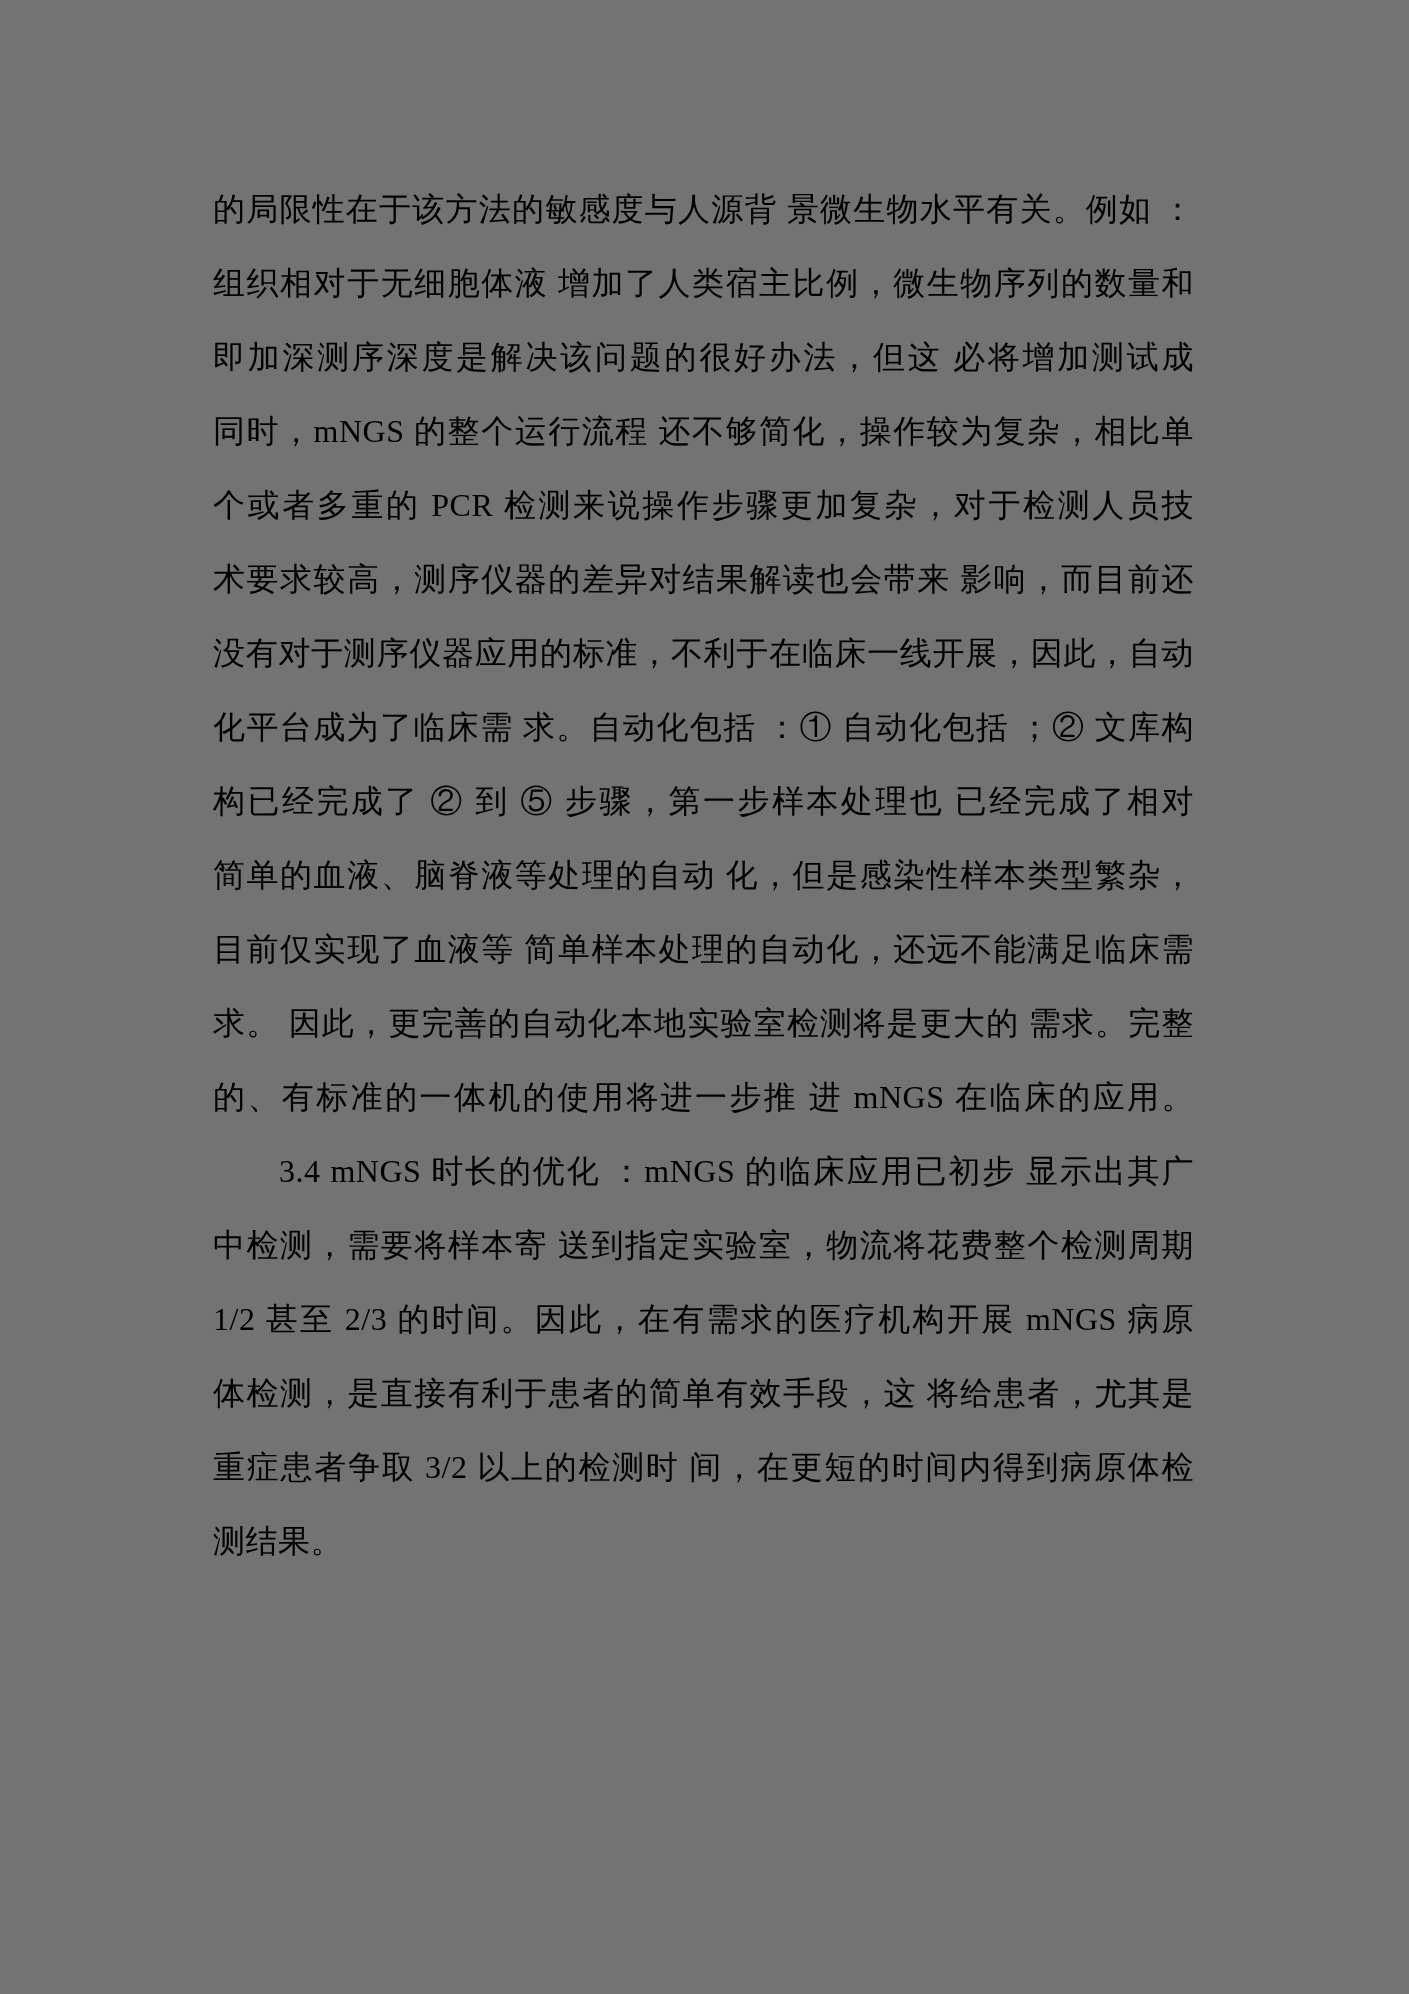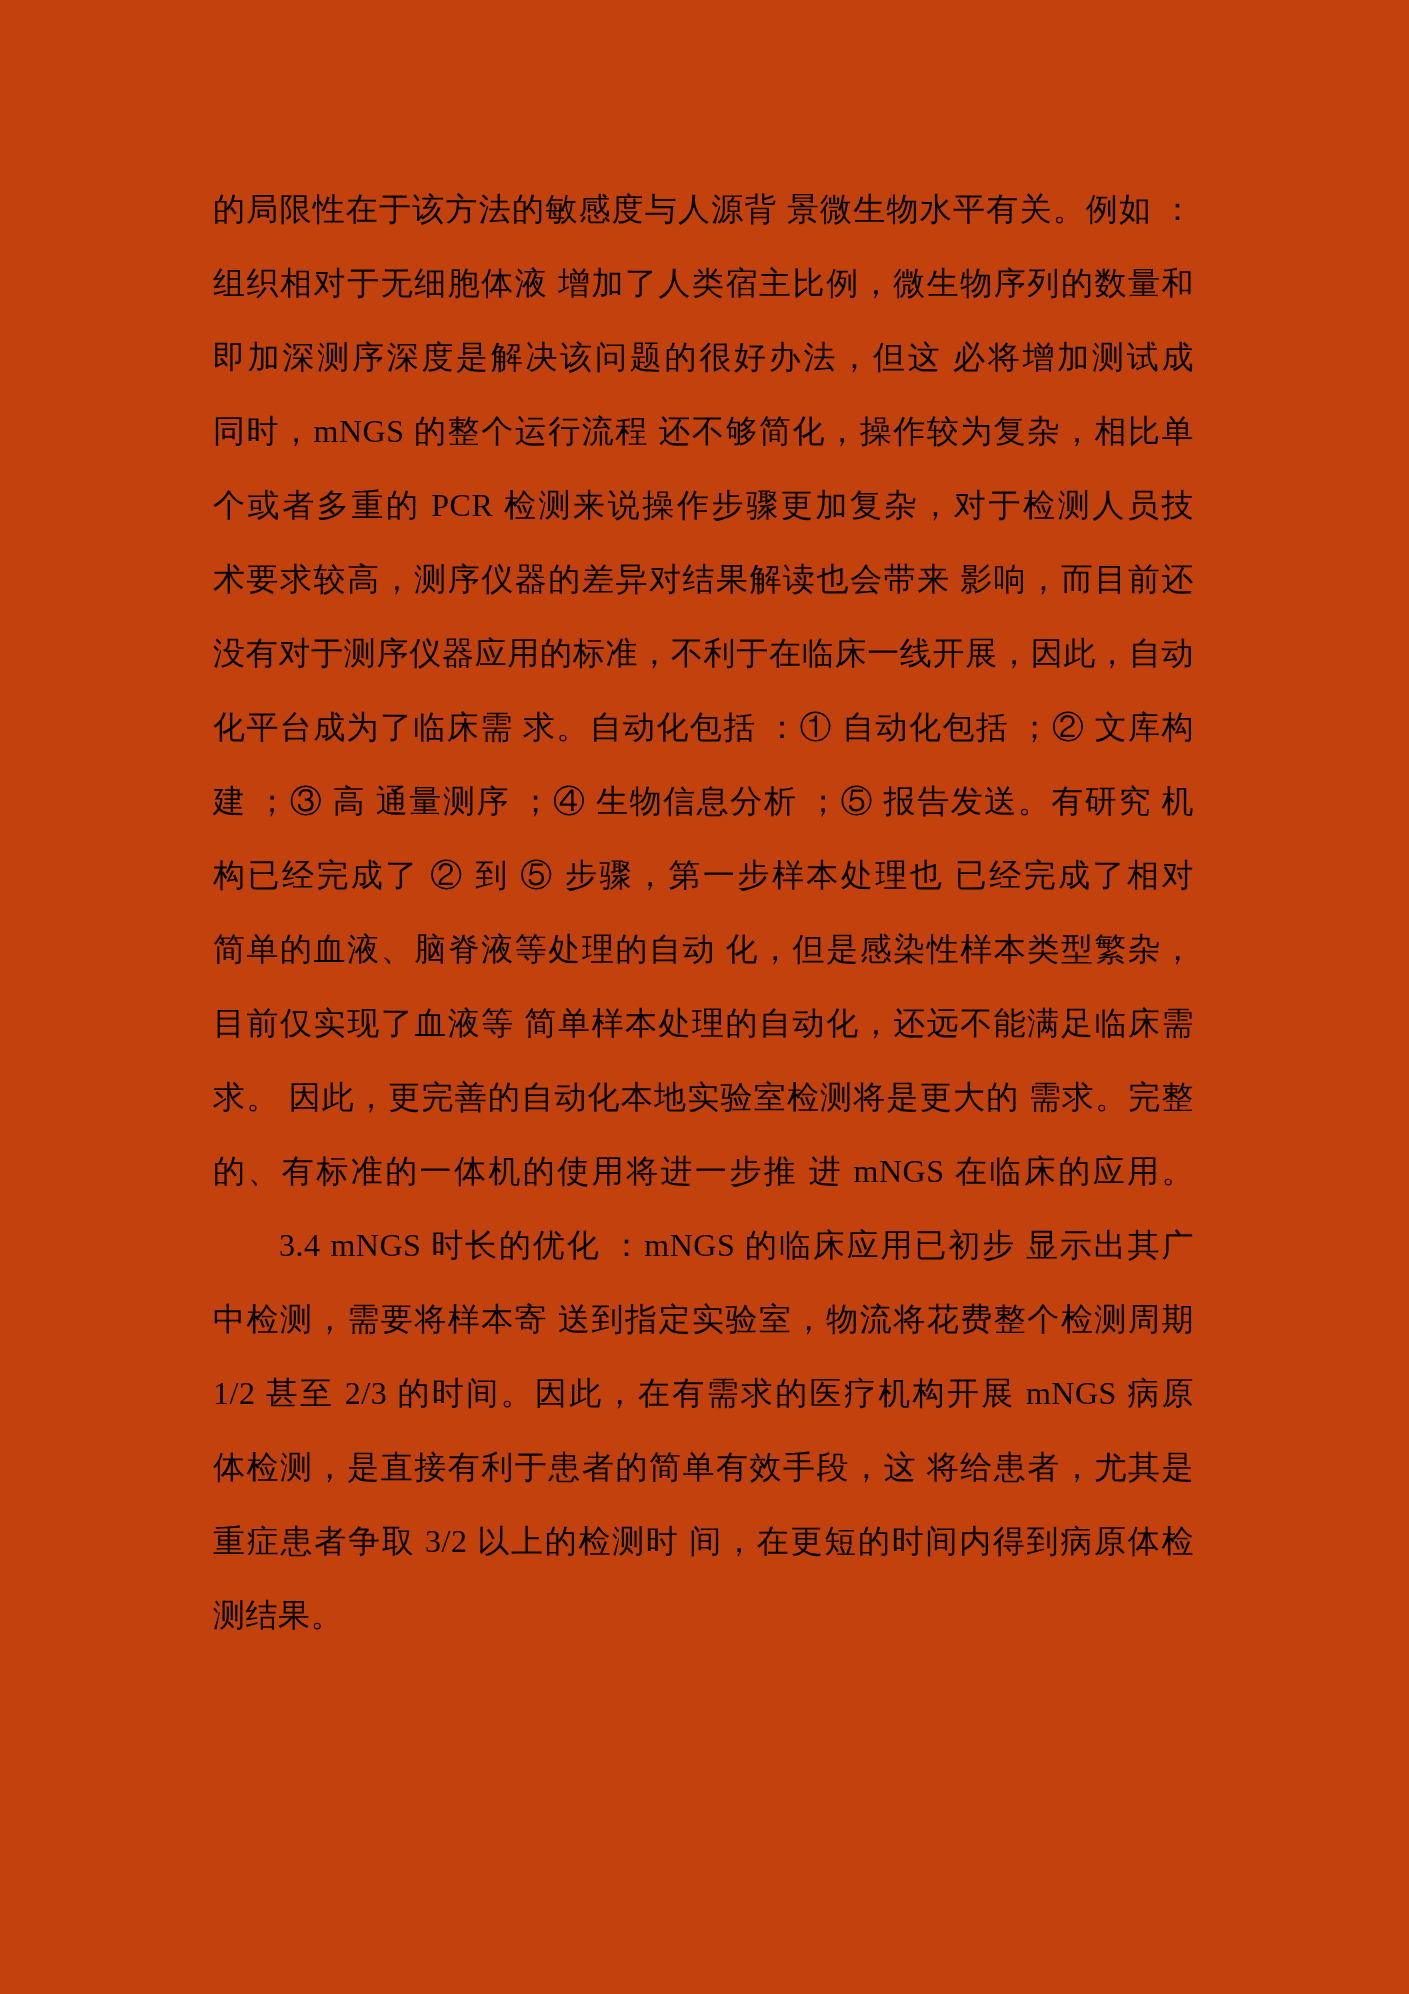--- a/index.html
+++ b/index.html
@@ -4,21 +4,21 @@
 <style>
   html, body {
     margin: 0;
     padding: 0;
     background: #ffffff;
   }
   .page {
     position: relative;
     width: 1409px;
     height: 1994px;
-    background: #c2410c;
+    background: #737373;
     overflow: hidden;
     font-family: "Liberation Serif", "DejaVu Serif", serif;
     color: #000000;
   }
   .text-block {
     position: absolute;
     left: 213px;
     top: 172px;
     width: 981px;
   }
@@ -46,21 +46,20 @@
 <div class="page">
   <div class="text-block">
     <div class="line">的局限性在于该方法的敏感度与人源背 景微生物水平有关。例如 ：</div>
     <div class="line">组织相对于无细胞体液 增加了人类宿主比例，微生物序列的数量和</div>
     <div class="line">即加深测序深度是解决该问题的很好办法，但这 必将增加测试成本。</div>
     <div class="line">同时，mNGS 的整个运行流程 还不够简化，操作较为复杂，相比单</div>
     <div class="line">个或者多重的 PCR 检测来说操作步骤更加复杂，对于检测人员技</div>
     <div class="line">术要求较高，测序仪器的差异对结果解读也会带来 影响，而目前还</div>
     <div class="line">没有对于测序仪器应用的标准，不利于在临床一线开展，因此，自动</div>
     <div class="line">化平台成为了临床需 求。自动化包括 ：① 自动化包括 ；② 文库构</div>
-    <div class="line">建 ；③ 高 通量测序 ；④ 生物信息分析 ；⑤ 报告发送。有研究 机</div>
     <div class="line">构已经完成了 ② 到 ⑤ 步骤，第一步样本处理也 已经完成了相对</div>
     <div class="line">简单的血液、脑脊液等处理的自动 化，但是感染性样本类型繁杂，</div>
     <div class="line">目前仅实现了血液等 简单样本处理的自动化，还远不能满足临床需</div>
     <div class="line">求。 因此，更完善的自动化本地实验室检测将是更大的 需求。完整</div>
     <div class="line">的、有标准的一体机的使用将进一步推 进 mNGS 在临床的应用。</div>
     <div class="line indent">3.4 mNGS 时长的优化 ：mNGS 的临床应用已初步 显示出其广</div>
     <div class="line">中检测，需要将样本寄 送到指定实验室，物流将花费整个检测周期</div>
     <div class="line">1/2 甚至 2/3 的时间。因此，在有需求的医疗机构开展 mNGS 病原</div>
     <div class="line">体检测，是直接有利于患者的简单有效手段，这 将给患者，尤其是</div>
     <div class="line">重症患者争取 3/2 以上的检测时 间，在更短的时间内得到病原体检</div>

